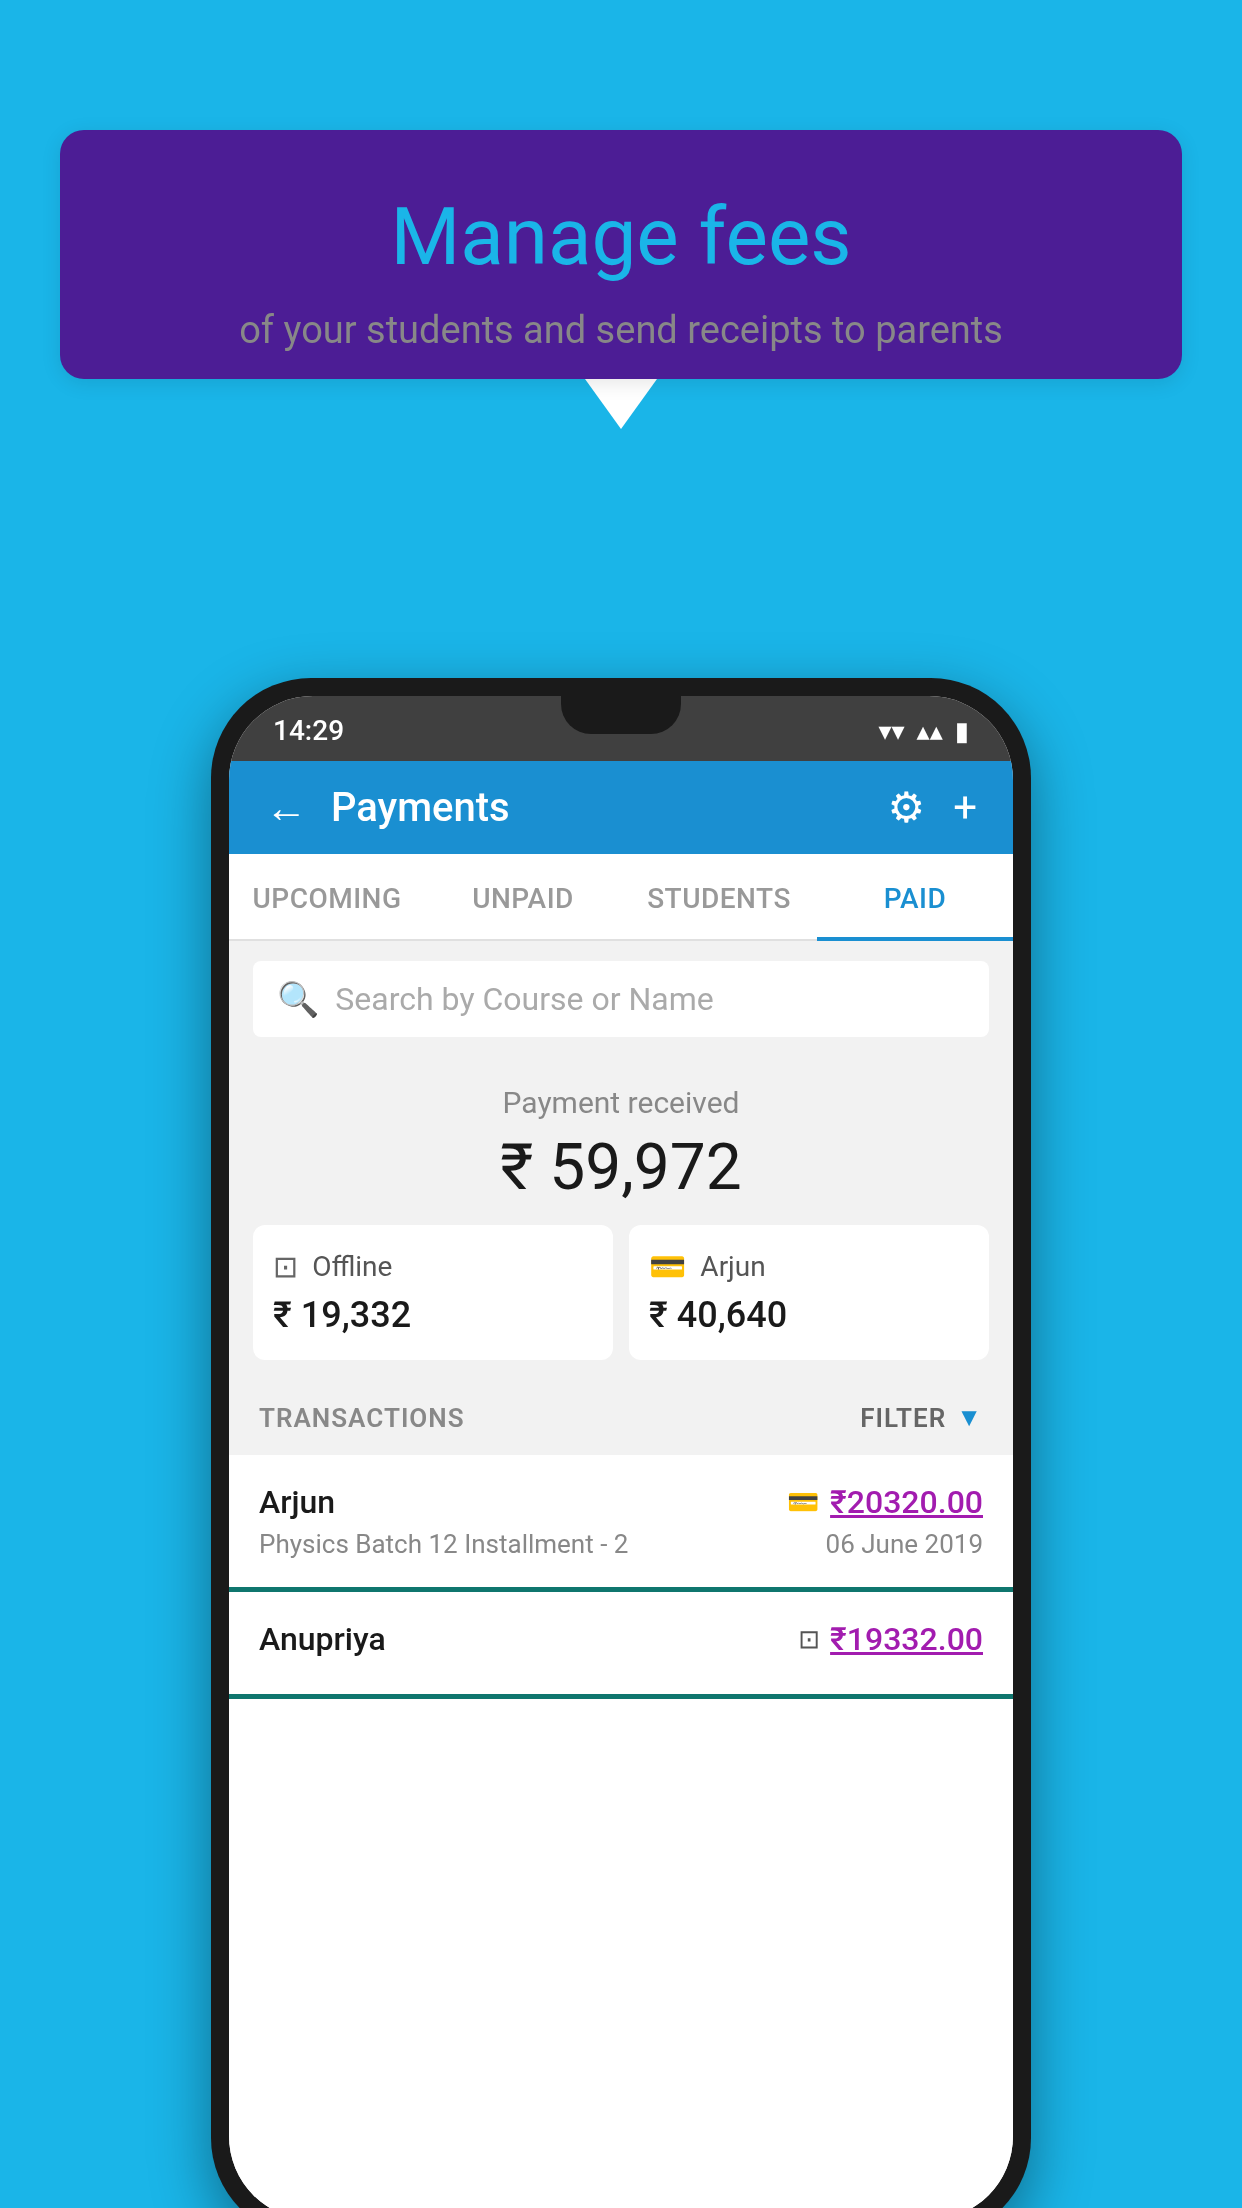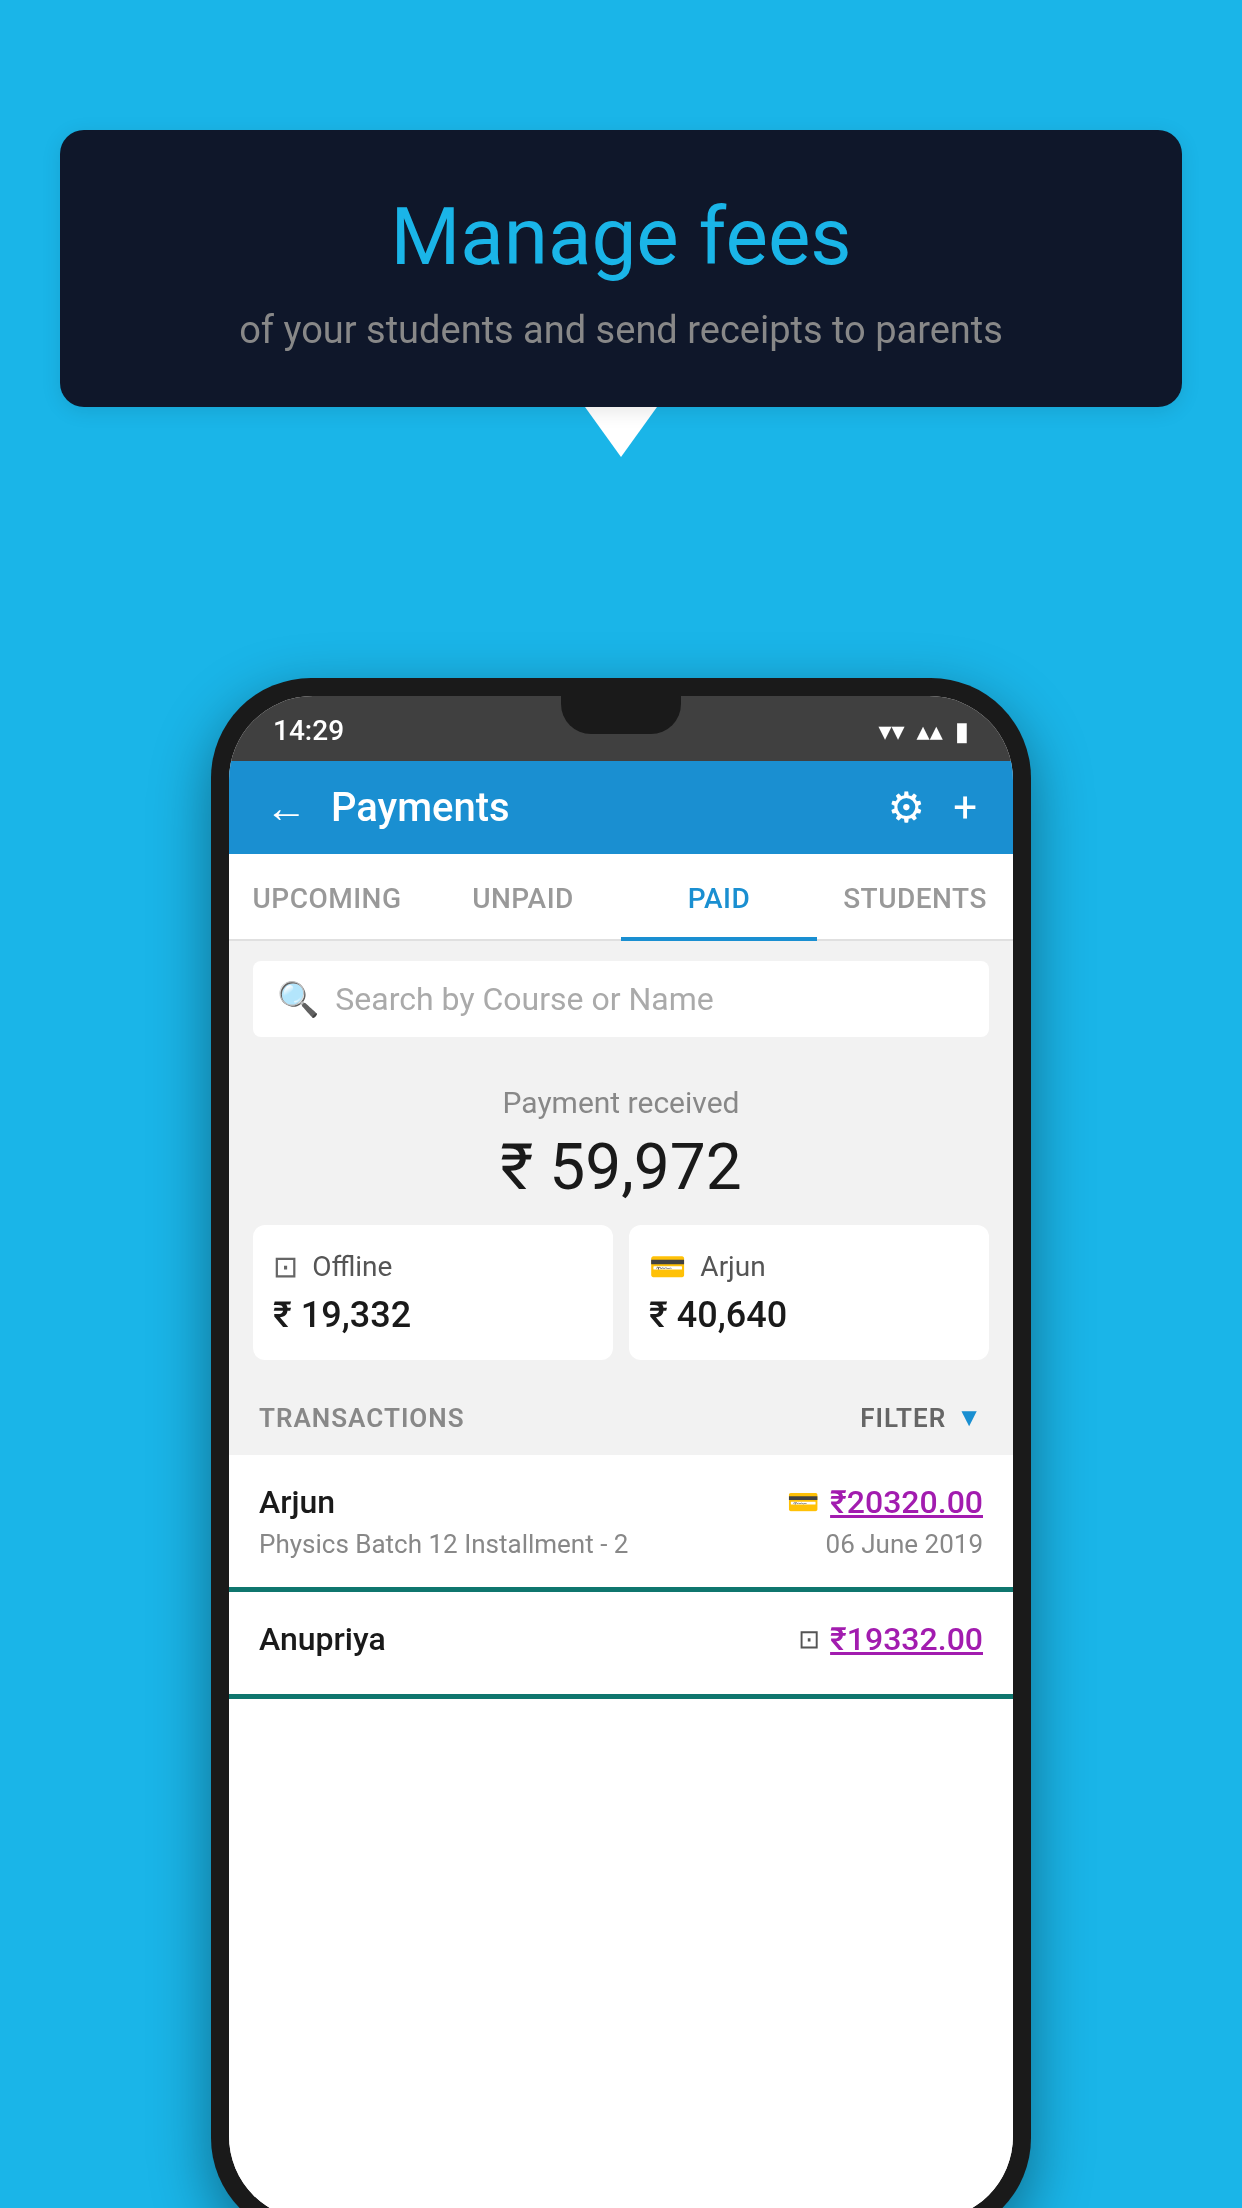--- a/index.html
+++ b/index.html
@@ -18,23 +18,23 @@
       position: absolute;
       top: 130px;
       left: 60px;
       right: 60px;
       display: flex;
       flex-direction: column;
       align-items: center;
     }
 
     .speech-bubble {
-      background: #0f172a;
+      background: #4c1d95;
       border-radius: 24px;
-      padding: 60px 60px 55px;
+      padding: 60px 60px 27px;
       text-align: center;
       width: 100%;
       box-shadow: 0 4px 20px rgba(0,0,0,0.1);
       position: relative;
     }
 
     .speech-bubble-title {
       color: #1ab5e8;
       font-size: 80px;
       font-weight: 400;
@@ -400,22 +400,22 @@
       <span class="header-title">Payments</span>
       <div class="header-actions">
         <span class="gear-btn">⚙</span>
         <span class="plus-btn">+</span>
       </div>
     </div>
 
     <div class="tabs">
       <div class="tab">UPCOMING</div>
       <div class="tab">UNPAID</div>
+      <div class="tab">STUDENTS</div>
       <div class="tab active">PAID</div>
-      <div class="tab">STUDENTS</div>
     </div>
 
     <div class="search-container">
       <div class="search-bar">
         <span class="search-icon">🔍</span>
         <span class="search-placeholder">Search by Course or Name</span>
       </div>
     </div>
 
     <div class="payment-summary">

